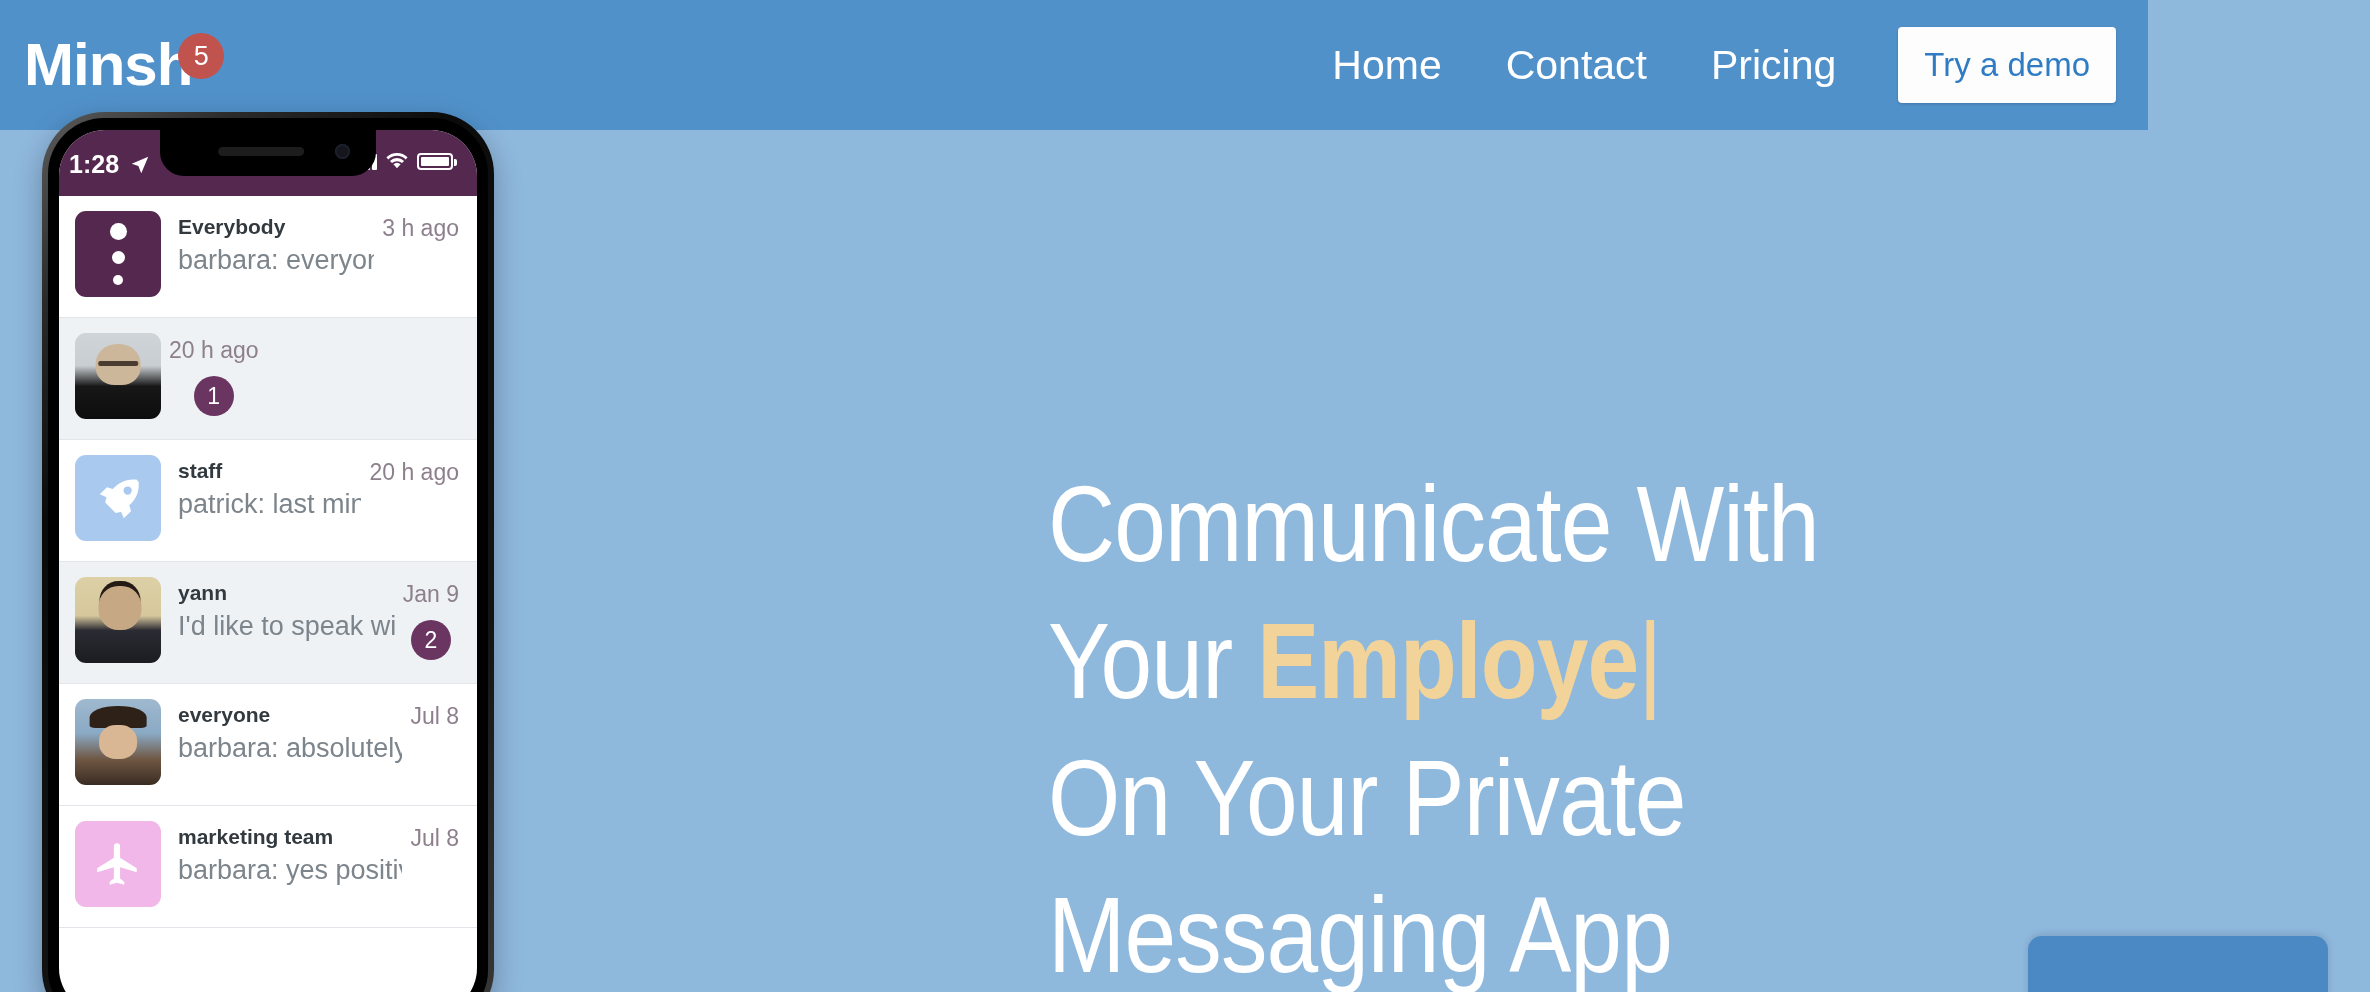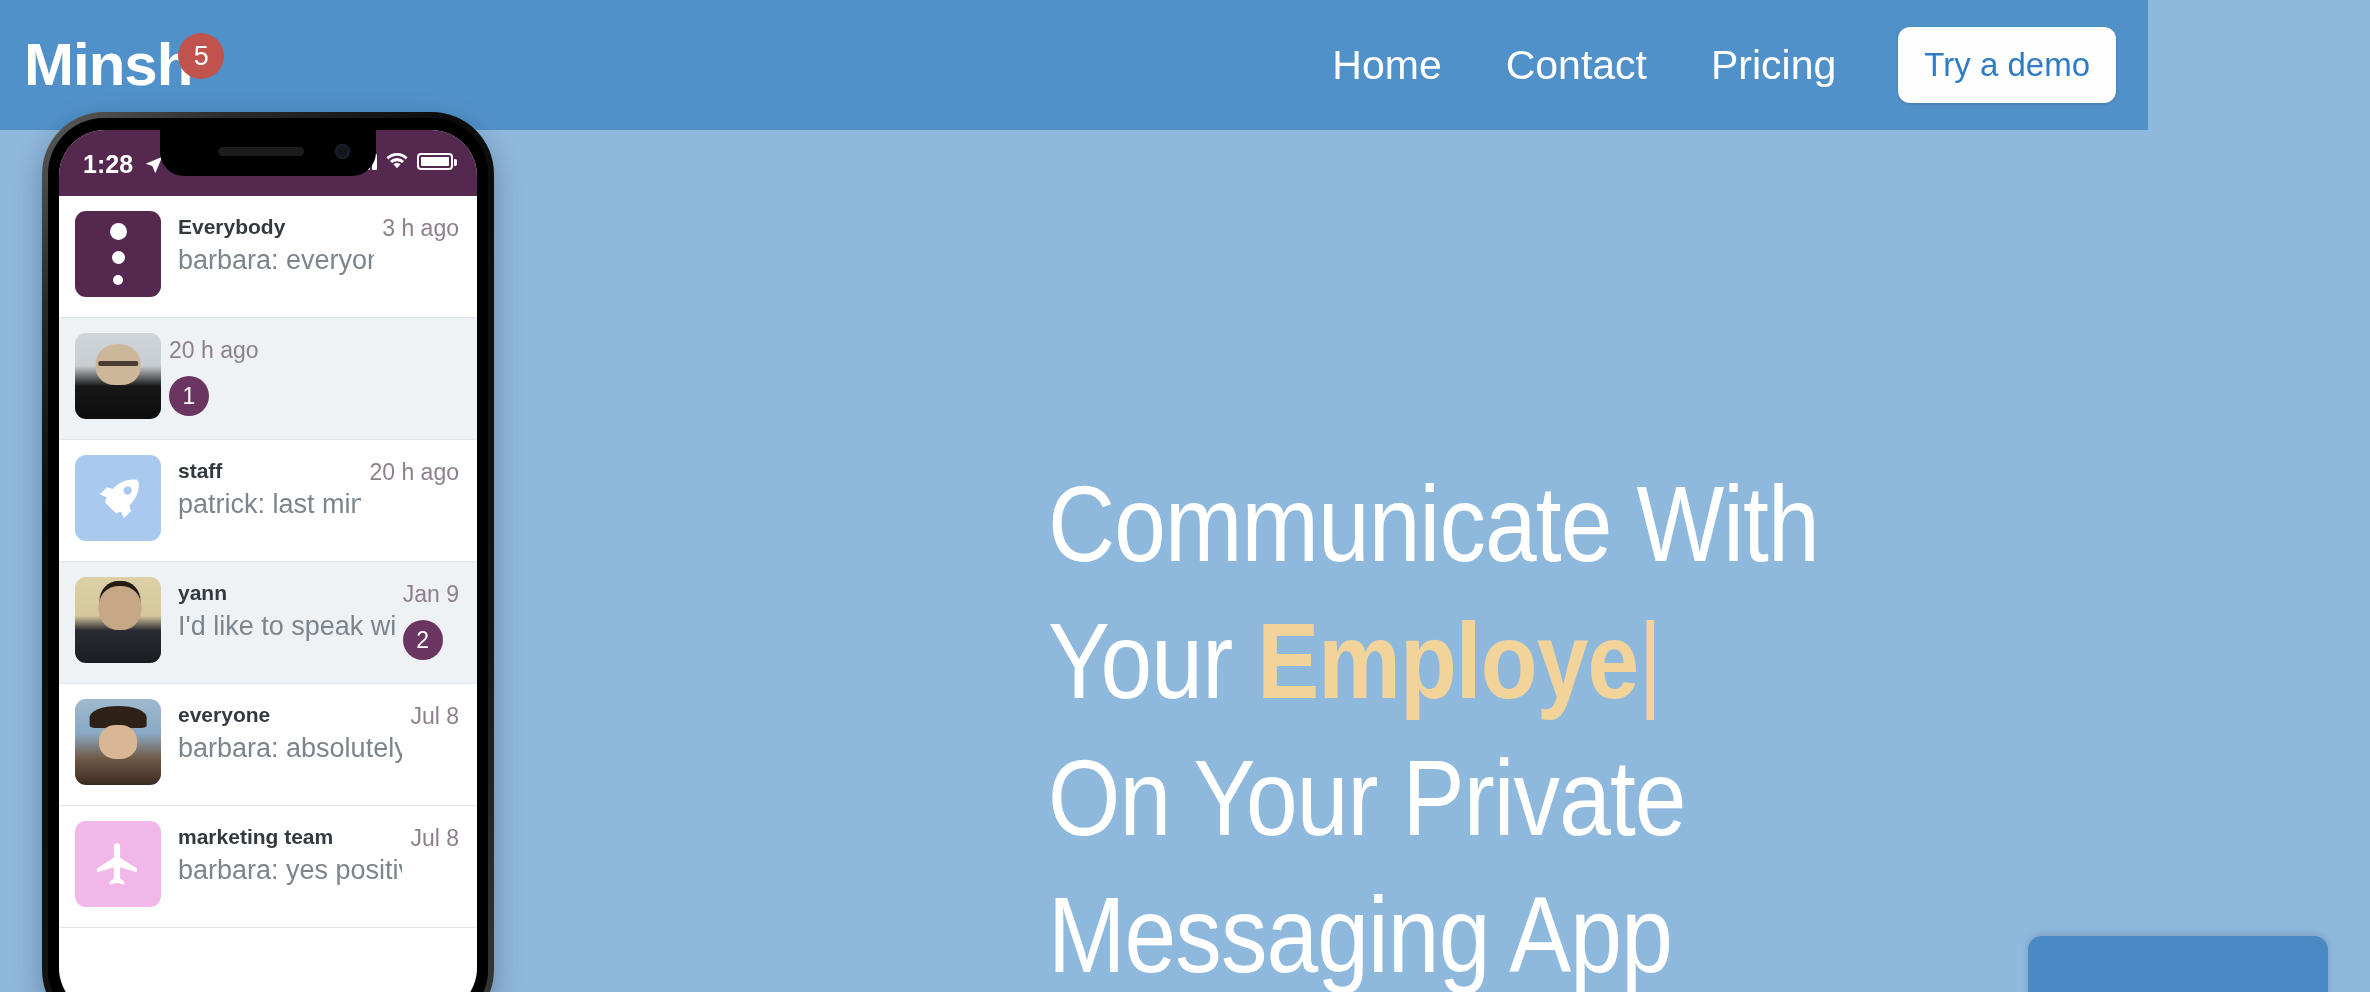--- a/index.html
+++ b/index.html
@@ -62,21 +62,21 @@
     padding: 10px 32px;
     white-space: nowrap;
     cursor: pointer;
   }
   .nav-cta {
     margin-left: 30px;
     background: #fdfdfd;
     color: #2f7cc4;
     font-size: 33px;
     border: none;
-    border-radius: 12px;
+    border-radius: 4px;
     padding: 19px 26px;
     cursor: pointer;
     white-space: nowrap;
     font-family: "Liberation Sans", sans-serif;
     box-shadow: 0 1px 3px rgba(0,0,0,0.18);
   }
 
   
   .phone {
     position: absolute;
@@ -106,21 +106,21 @@
     overflow: hidden;
     position: relative;
   }
   .status-bar {
     height: 66px;
     background: #55294f;
     position: relative;
   }
   .status-time {
     position: absolute;
-    left: 24px;
+    left: 10px;
     top: 20px;
     color: #ffffff;
     font-size: 25px;
     font-weight: bold;
     display: flex;
     align-items: center;
     gap: 10px;
   }
   .loc-arrow { display:block; }
   .notch {
@@ -275,21 +275,21 @@
     color: #7d858c;
     line-height: 1.3;
     margin-top: 3px;
     white-space: nowrap;
     overflow: hidden;
   }
   .conv-meta {
     flex: 0 0 auto;
     display: flex;
     flex-direction: column;
-    align-items: flex-start;
+    align-items: center;
     padding-top: 4px;
     padding-left: 8px;
   }
   .conv-time {
     font-size: 23px;
     color: #8d7f8c;
     white-space: nowrap;
   }
   .conv-badge {
     margin-top: 12px;

